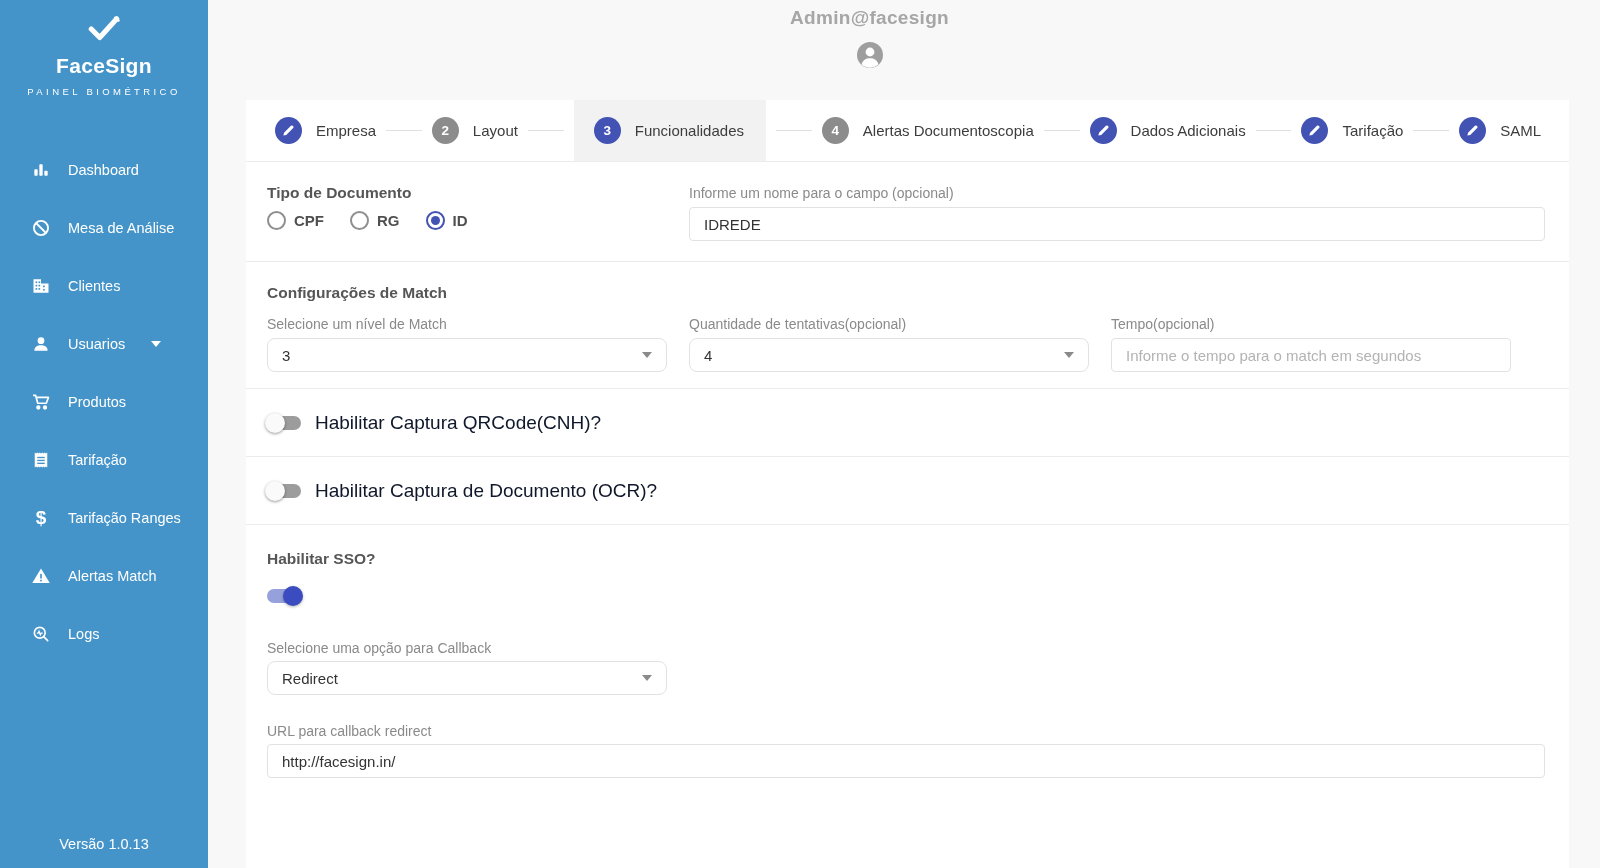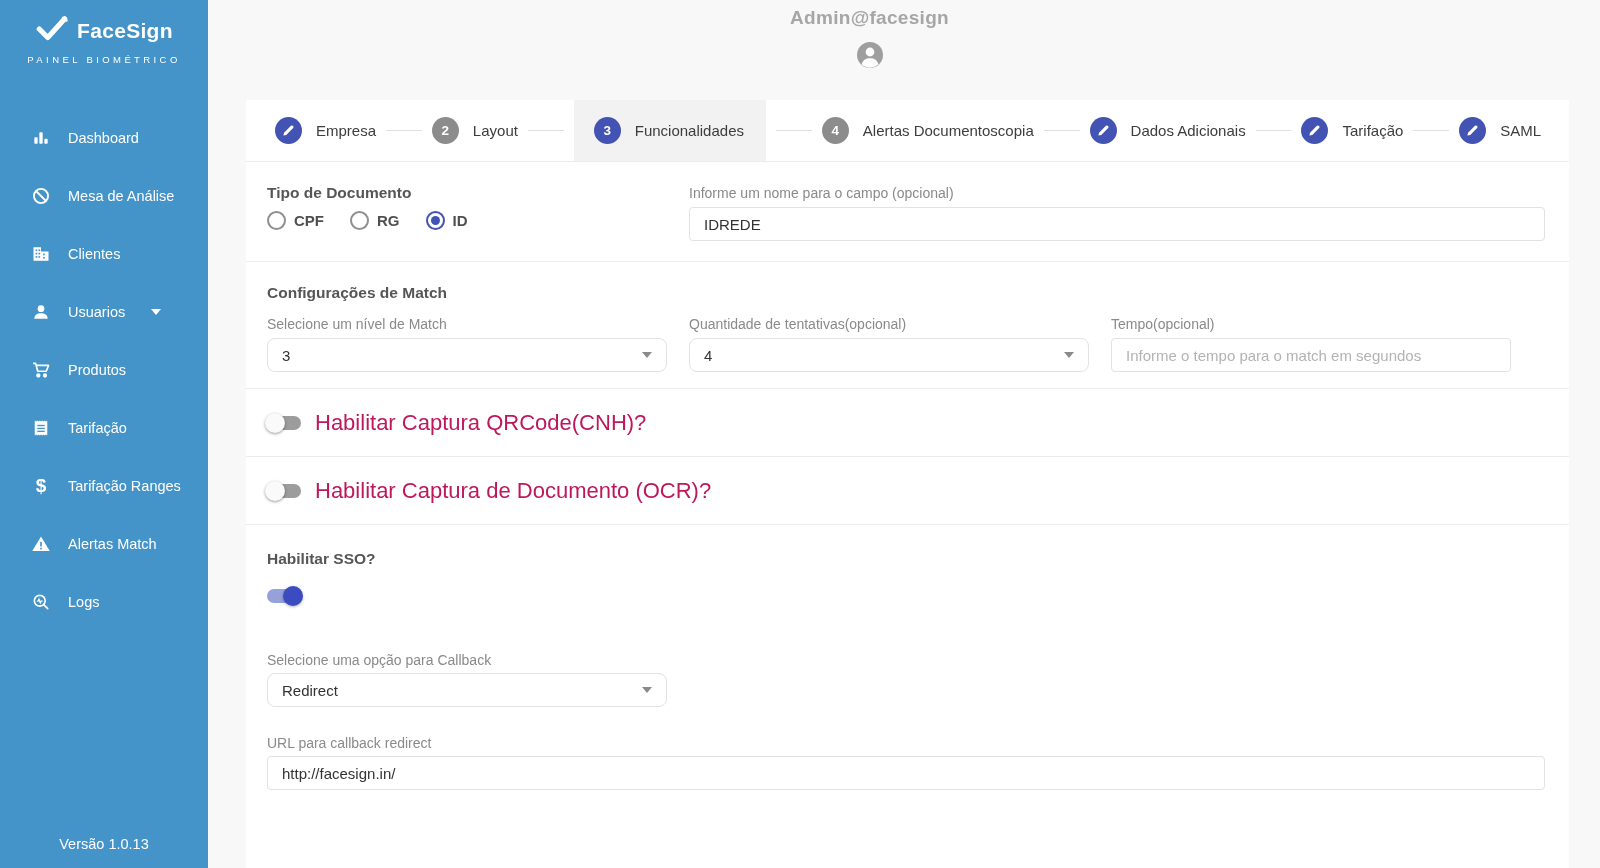--- a/index.html
+++ b/index.html
@@ -2,21 +2,21 @@
 <html><head>
 <meta charset="utf-8">
 <style>
   * { margin:0; padding:0; box-sizing:border-box; }
   html,body { width:1600px; height:868px; overflow:hidden; background:#f8f8f8;
     font-family:"Liberation Sans", sans-serif; }
 
   
   .sidebar { position:fixed; left:0; top:0; width:208px; height:868px;
     background:#4494c9; color:#fff; z-index:10; }
-  .brand { display:flex; align-items:center; justify-content:center; gap:8px; padding-top:16px; }
+  .brand { display:flex; align-items:center; justify-content:center; gap:8px; padding-top:16px;flex-direction:column; }
   .brand-name { font-size:21px; font-weight:700; letter-spacing:.3px; }
   .brand-sub { text-align:center; font-size:9.5px; letter-spacing:3.4px; margin-top:8px; font-weight:500; }
   .nav { margin-top:44px; }
   .nav-item { height:58px; display:flex; align-items:center; padding-left:30px; gap:16px;
     cursor:pointer; font-size:14.5px; font-weight:500; }
   .nav-item .nicon { width:22px; display:flex; justify-content:center; align-items:center; }
   .nav-caret { margin-left:10px; display:flex; align-items:center; }
   .version { position:absolute; bottom:16px; width:100%; text-align:center; font-size:14.5px; font-weight:500; }
 
   
@@ -64,33 +64,33 @@
   .sec-match { height:126px; padding-top:22px; }
   .match-row { display:flex; gap:22px; margin-top:13px; }
   .match-col { width:400px; }
   .select { height:34px; border:1px solid #e2e2e2; border-radius:8px; margin-top:5px;
     display:flex; align-items:center; padding:0 14px; font-size:15px; font-weight:500;
     color:#333; cursor:pointer; justify-content:space-between; background:#fff; }
   .caret-down { width:0; height:0; border-left:5px solid transparent; border-right:5px solid transparent;
     border-top:6px solid #8a8a8a; }
 
   .sec-toggle { height:67px; display:flex; align-items:center; gap:14px; }
-  .toggle-label { font-size:22px; font-weight:500; color:#be185d; }
+  .toggle-label { font-size:19px; font-weight:500; color:#0f172a; }
 
   
   .switch { position:relative; width:34px; height:20px; display:inline-block; cursor:pointer; flex:0 0 34px; }
   .switch .track { position:absolute; left:0; top:3px; width:34px; height:14px; border-radius:7px; background:#9c9c9c; }
   .switch .knob { position:absolute; left:-2px; top:0; width:20px; height:20px; border-radius:50%;
     background:#fafafa; box-shadow:0 1px 3px rgba(0,0,0,.4); }
   .switch.on .track { background:#96a0da; }
   .switch.on .knob { left:16px; background:#3b4cc0; box-shadow:0 1px 3px rgba(0,0,0,.3); }
 
   .sec-sso { padding-top:25px; }
   .sso-toggle { margin-top:18px; }
-  .lbl-callback { display:block; margin-top:42px; }
+  .lbl-callback { display:block; margin-top:30px; }
   .sel-callback { width:400px; }
   .lbl-url { display:block; margin-top:28px; }
   .url-input { margin-top:5px; }
 </style>
 </head>
 <body>
 
 <aside class="sidebar">
   <div class="brand">
     <span>

